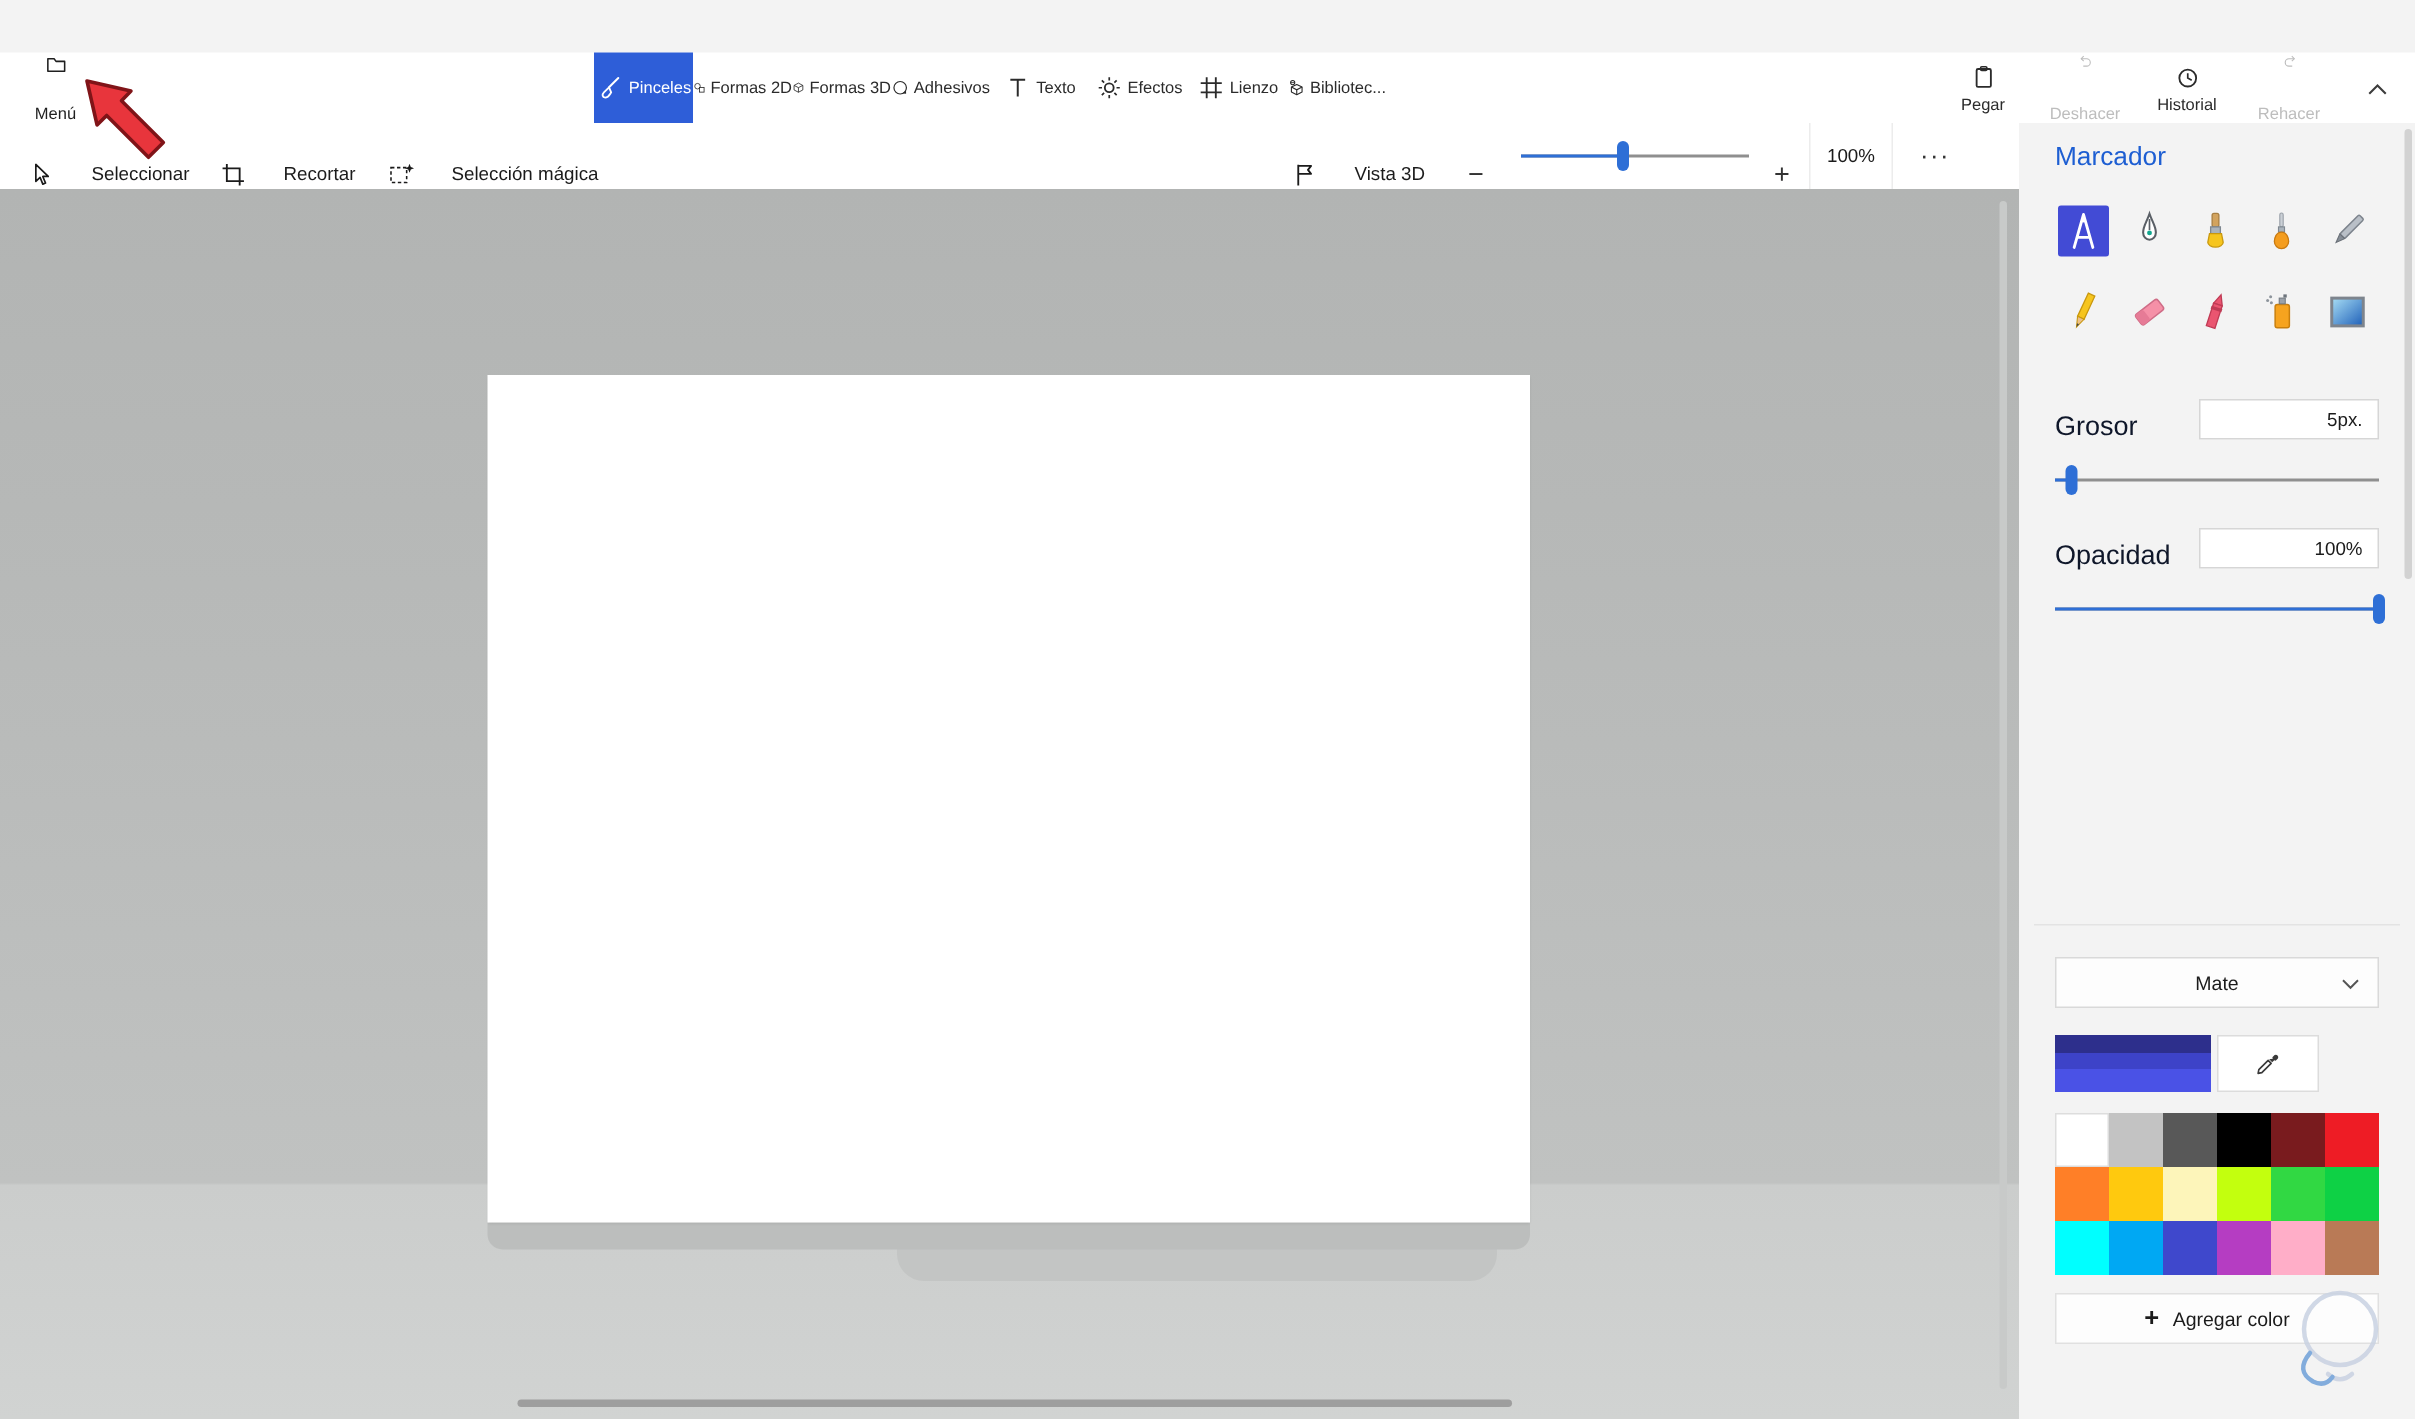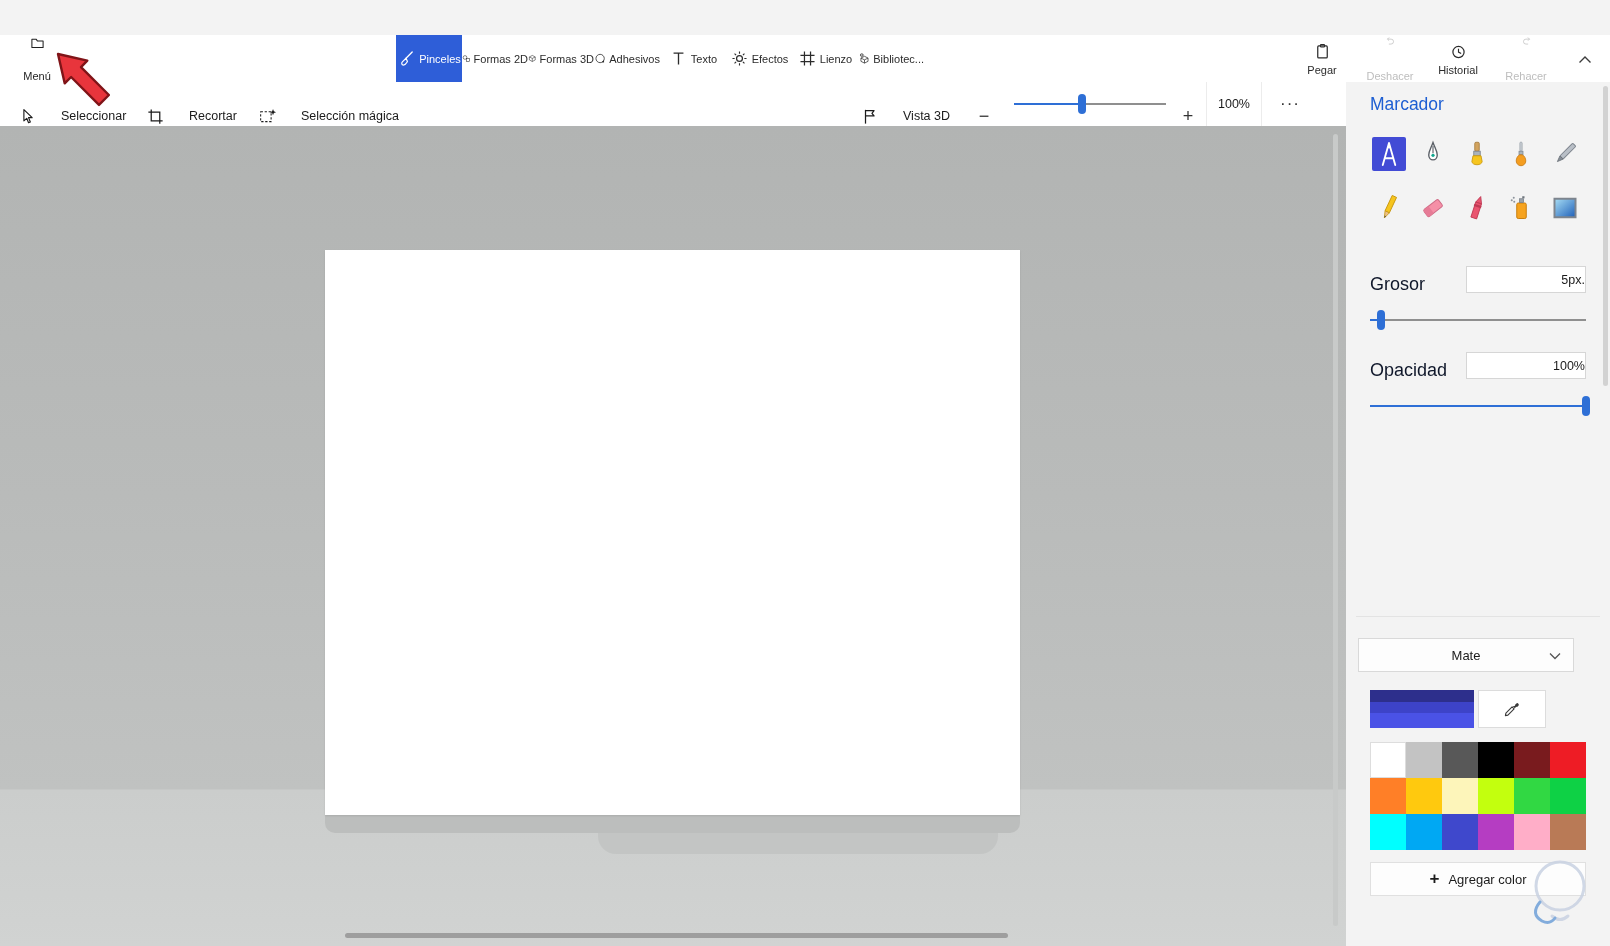--- a/index.html
+++ b/index.html
@@ -52,24 +52,24 @@
 .h-scroll{position:absolute;left:345px;top:807px;width:663px;height:5px;background:#9e9e9e;border-radius:3px;}
 .v-scroll{position:absolute;left:1333px;top:8px;width:5px;height:792px;background:#c8cac9;border-radius:3px;}
 
 
 .panel{position:absolute;left:1346px;top:82px;width:264px;height:864px;background:#f3f3f3;}
 .panel-title{position:absolute;left:24px;top:12px;font-size:17.5px;color:#1d5ed2;}
 .brushes{position:absolute;left:26px;top:55px;width:216px;display:flex;flex-wrap:wrap;column-gap:10px;row-gap:20px;}
 .brush{width:34px;height:34px;display:flex;align-items:center;justify-content:center;border-radius:2px;color:#4a4f55;}
 .brush.selected{background:#424bd5;color:#fff;}
 .field-label{position:absolute;left:24px;font-size:18px;color:#0f172a;text-align:right;}
-.num-input{position:absolute;left:1466px;width:120px;height:27px;background:#fff;border:1px solid #d6d6d6;display:flex;align-items:center;justify-content:flex-end;font-size:12.5px;color:#1b1b1b;}
+.num-input{position:absolute;left:1466px;width:120px;height:27px;background:#fff;border:1px solid #d6d6d6;display:flex;align-items:center;justify-content:flex-end;padding-right:10px;font-size:12.5px;color:#1b1b1b;}
 .num-input{left:120px;} 
 .divider{position:absolute;left:10px;top:534px;width:244px;height:1px;background:#e3e3e3;}
-.dropdown{position:absolute;left:12px;top:556px;width:216px;height:34px;background:#fdfdfd;border:1px solid #d9d9d9;display:flex;align-items:center;justify-content:center;font-size:13px;color:#1b1b1b;}
+.dropdown{position:absolute;left:24px;top:556px;width:216px;height:34px;background:#fdfdfd;border:1px solid #d9d9d9;display:flex;align-items:center;justify-content:center;font-size:13px;color:#1b1b1b;}
 .dropdown .dd-chevron{position:absolute;right:12px;top:13px;}
 .current-color{position:absolute;left:24px;top:608px;width:104px;height:38px;}
 .eyedropper-btn{position:absolute;left:132px;top:608px;width:68px;height:38px;background:#fff;border:1px solid #dcdcdc;display:flex;align-items:center;justify-content:center;}
 .palette{position:absolute;left:24px;top:660px;width:216px;height:108px;display:flex;flex-wrap:wrap;}
 .swatch{width:36px;height:36px;}
 .swatch.light{box-shadow:inset 0 0 0 1px #ddd;}
 .add-color{position:absolute;left:24px;top:780px;width:216px;height:34px;background:#fdfdfd;border:1px solid #e0e0e0;display:flex;align-items:center;justify-content:center;gap:9px;font-size:13px;color:#1b1b1b;}
 .add-color .plus{font-size:17px;font-weight:bold;}
 .panel-scroll{position:absolute;right:2px;top:4px;width:5px;height:300px;background:#d2d2d2;border-radius:3px;}
 .watermark{position:absolute;left:176px;top:768px;width:78px;height:92px;opacity:.85;pointer-events:none;z-index:6;}

